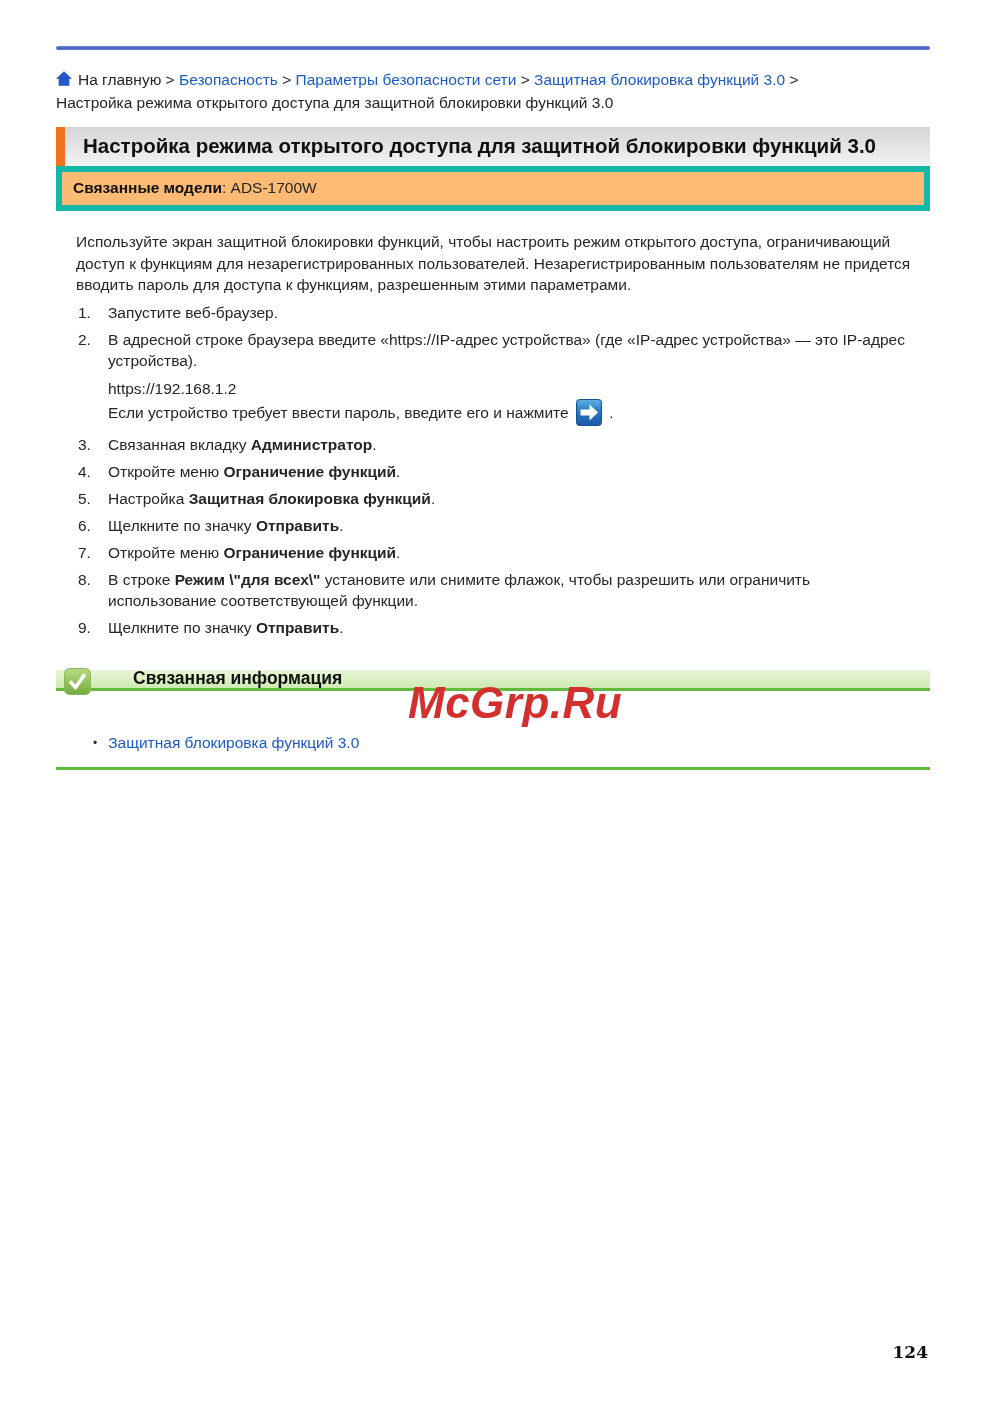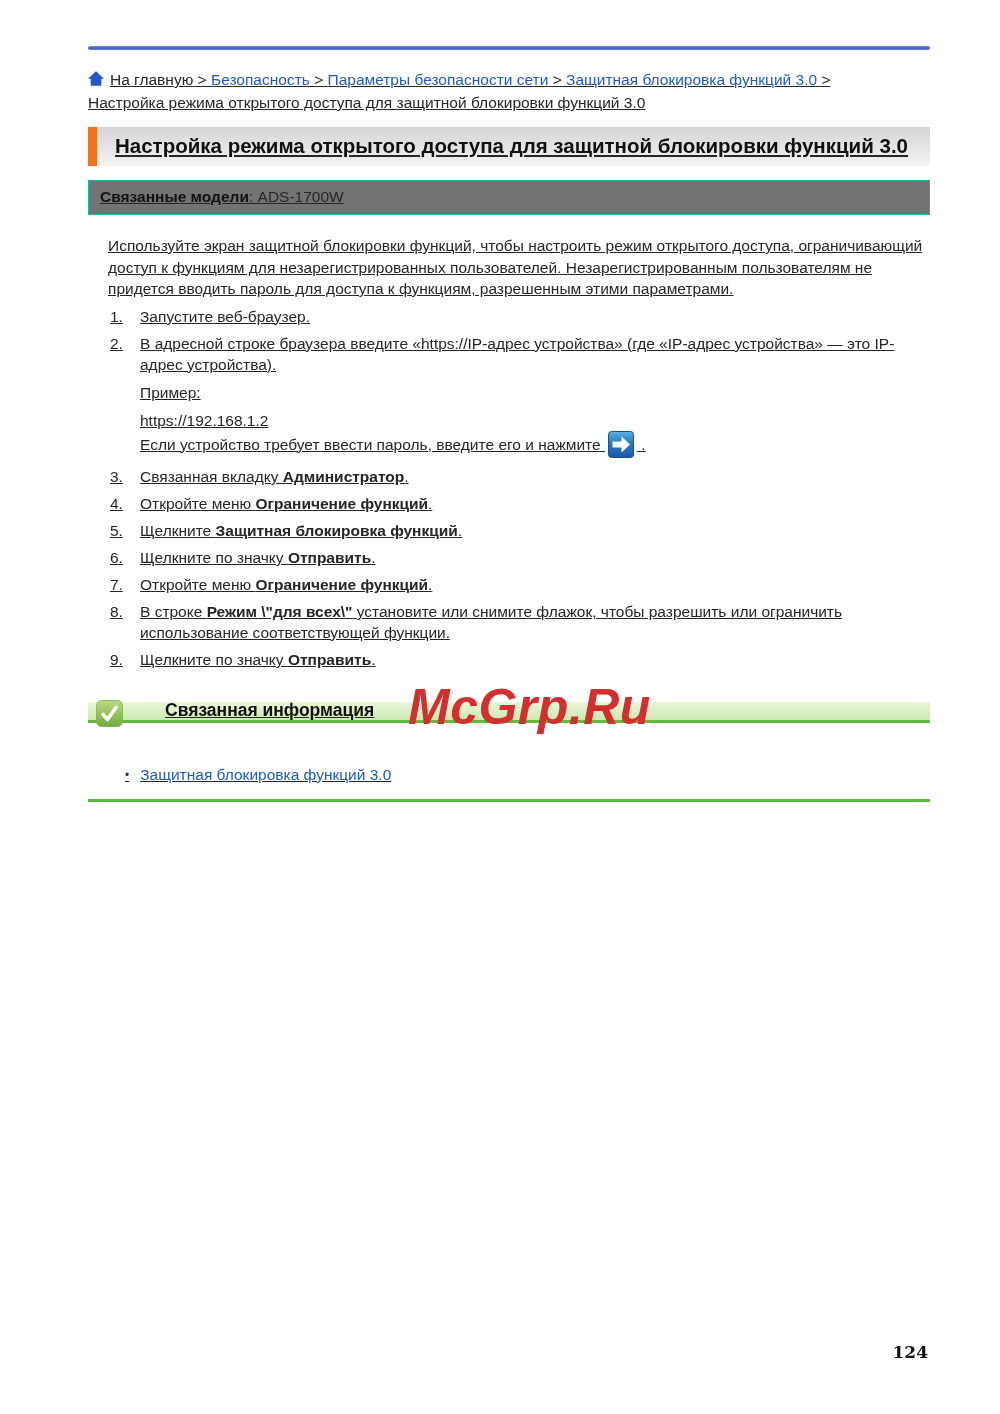--- a/index.html
+++ b/index.html
@@ -2,38 +2,38 @@
 <html lang="ru"><head>
 <meta charset="utf-8">
 <style>
   * { margin:0; padding:0; box-sizing:border-box; }
   html,body { background:#ffffff; }
   body {
     width:1000px; height:1414px; position:relative; overflow:hidden;
     font-family:"Liberation Sans","DejaVu Sans",sans-serif;
     color:#262626; font-size:15.5px;
   }
-  .content { padding:46px 70px 0 88px;text-decoration:underline; }
+  .content { padding:46px 70px 0 56px; }
 
   .top-rule { height:4px; border-radius:2px;
     background:linear-gradient(#7388d8,#4160c4 55%,#6a82d4); }
 
   .breadcrumb { margin-top:19px; line-height:22px; max-width:795px; }
   .home-icon { display:inline-block; margin-right:6px; vertical-align:-1px; }
   .bc-home { color:#262626; }
   .bc-link { color:#1d5ac8; }
   .bc-current, .bc-sep { color:#262626; }
 
   .title-bar { margin-top:13px; display:flex; align-items:stretch;
     background:linear-gradient(#d5d5d5,#f3f3f3); }
   .title-accent { width:9px; flex:none; background:#ee7220; }
   .title-text { padding:5px 20px 7px 18px; font-size:20.5px; font-weight:bold;
     line-height:27px; color:#101010; }
 
-  .models-box { margin-top:14px; border:1px solid #14b8a6; background:#737373;
+  .models-box { margin-top:0; border:6px solid #14b8a6; background:#fdba74;
     padding:7px 11px 8px 11px; }
   .models-label { font-weight:bold; color:#111; }
 
   .intro { margin:20px 0 0 20px; line-height:21.5px; max-width:848px; }
 
   .steps { margin:5px 0 0 22px; }
   .step { display:flex; margin-top:6px; line-height:21px; }
   .step-num { width:30px; flex:none; }
   .step-body { flex:1; max-width:812px; }
   .sub-line { margin-top:7px; }
@@ -44,21 +44,21 @@
   .ri-header { position:relative; height:21px; display:flex; align-items:center;
     background:linear-gradient(#e9f6d9,#cdeab1); border-bottom:3px solid #61ba3c; }
   .ri-icon { position:absolute; left:8px; top:-2px; }
   .ri-title { margin-left:77px; font-size:17.5px; font-weight:bold; color:#101010; }
   .ri-body { padding:13px 0 13px 37px;margin-top:28px; }
   .ri-link-row { line-height:21px; }
   .bullet { color:#333; margin-right:11px; font-size:12px; vertical-align:1px; }
   .ri-link { color:#1d5ac8; }
   .ri-bottom-rule { height:3px; background:#61ba3c; }
 
-  .watermark { position:absolute; left:408px; top:678px; font-size:50px;
+  .watermark { position:absolute; left:408px; top:678px; font-size:44px;
     font-style:italic; font-weight:bold; letter-spacing:0.5px; color:#d42f2f; }
   .page-num { position:absolute; right:72px; top:1342px; font-size:17px;
     font-weight:bold; color:#111;
     font-family:"DejaVu Serif","Liberation Serif",serif; }
 </style>
 </head>
 <body>
 
 <div class="content">
 
@@ -85,21 +85,20 @@
       <div class="step">
         <span class="step-num">1.</span>
         <div class="step-body">
           <div class="step-text"><span>Запустите веб-браузер.</span></div>
         </div>
       </div>
       <div class="step">
         <span class="step-num">2.</span>
         <div class="step-body">
           <div class="step-text"><span>В адресной строке браузера введите «https://IP-адрес устройства» (где «IP-адрес устройства» — это IP-адрес устройства).</span></div>
-          <div class="sub-line">Пример:</div>
           <div class="sub-line">https://192.168.1.2</div>
           <div class="sub-line note-line">Если устройство требует ввести пароль, введите его и нажмите 
   <span class="arrow-btn"><svg width="26" height="27" viewBox="0 0 26 27">
                 <defs>
                   <linearGradient id="agr" x1="0" y1="0" x2="0" y2="1">
                     <stop offset="0" stop-color="#5fb0e4"></stop>
                     <stop offset="0.45" stop-color="#2a7ac3"></stop>
                     <stop offset="1" stop-color="#1b57a8"></stop>
                   </linearGradient>
                 </defs>
@@ -117,21 +116,21 @@
       </div>
       <div class="step">
         <span class="step-num">4.</span>
         <div class="step-body">
           <div class="step-text"><span>Откройте меню </span><b>Ограничение функций</b><span>.</span></div>
         </div>
       </div>
       <div class="step">
         <span class="step-num">5.</span>
         <div class="step-body">
-          <div class="step-text"><span>Щелкните </span><b>Защитная блокировка функций</b><span>.</span></div>
+          <div class="step-text"><span>Настройка </span><b>Защитная блокировка функций</b><span>.</span></div>
         </div>
       </div>
       <div class="step">
         <span class="step-num">6.</span>
         <div class="step-body">
           <div class="step-text"><span>Щелкните по значку </span><b>Отправить</b><span>.</span></div>
         </div>
       </div>
       <div class="step">
         <span class="step-num">7.</span>

